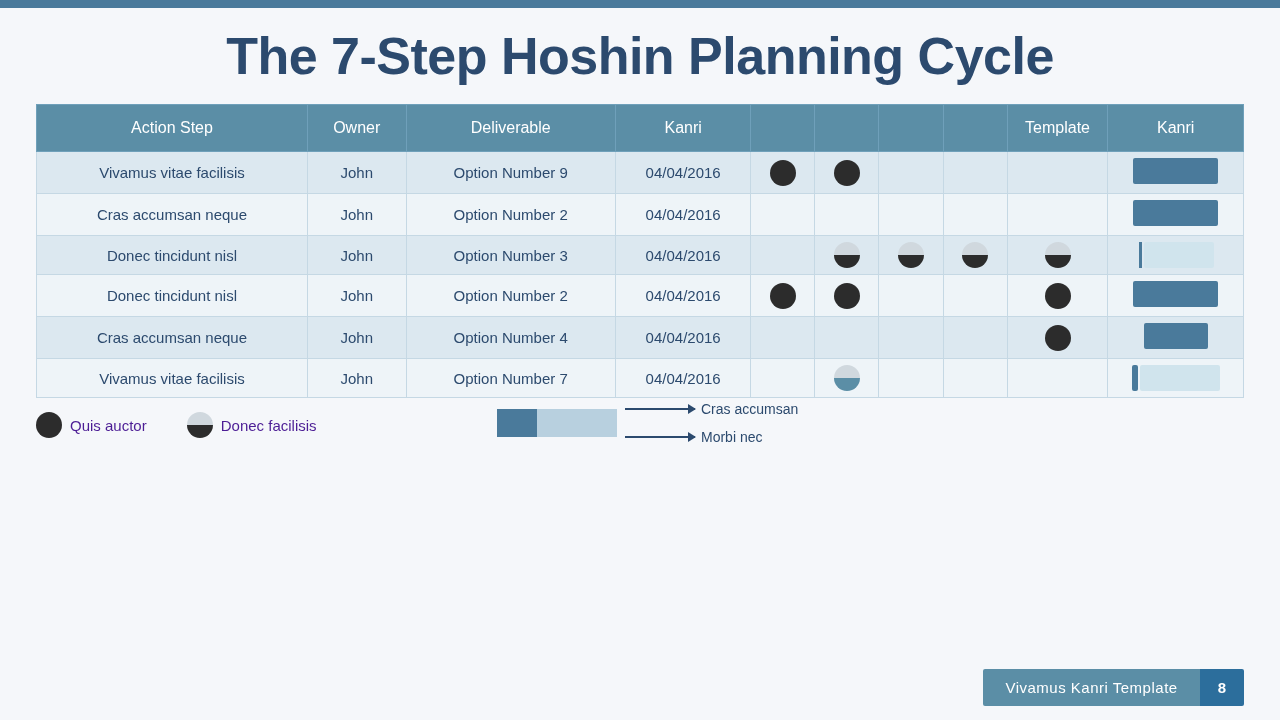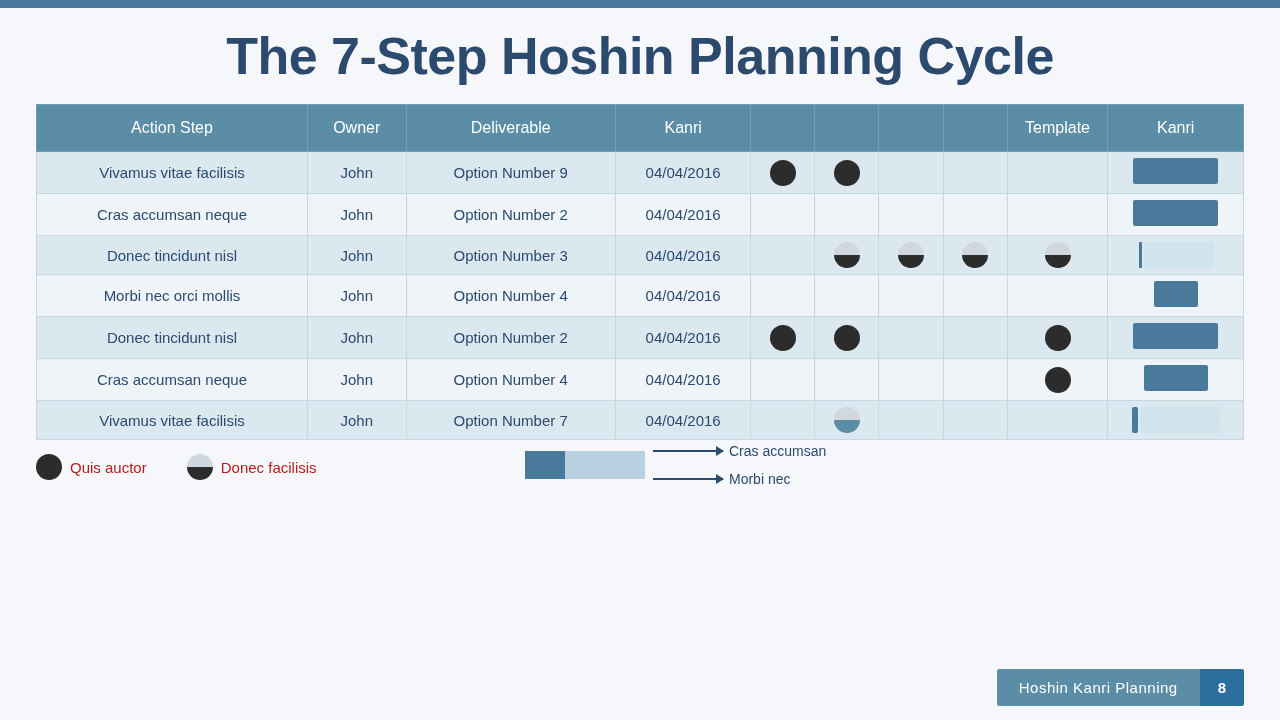--- a/index.html
+++ b/index.html
@@ -110,25 +110,25 @@
       position: relative;
     }
     .legend-item {
       display: flex;
       align-items: center;
       gap: 8px;
       margin-right: 40px;
     }
     .legend-label {
       font-size: 15px;
-      color: #b91c1c;
+      color: #4c1d95;
     }
     .legend-chart {
       position: absolute;
-      left: 489px;
+      left: 461px;
       display: flex;
       flex-direction: column;
       gap: 0;
     }
     .legend-chart-item {
       display: flex;
       align-items: center;
       gap: 10px;
       margin-bottom: 4px;
     }
@@ -249,32 +249,20 @@
           <td>Donec tincidunt nisl</td>
           <td>John</td>
           <td>Option Number 3</td>
           <td>04/04/2016</td>
           <td style="padding: 6px 4px;"></td>
           <td style="padding: 6px 4px;"><span class="circle-half"></span></td>
           <td style="padding: 6px 4px;"><span class="circle-half"></span></td>
           <td style="padding: 6px 4px;"><span class="circle-half"></span></td>
           <td style="padding: 6px 4px;"><span class="circle-half"></span></td>
           <td style="padding: 6px;"><span class="vline"></span><span style="display: inline-block; width: 70px; height: 26px; background: rgb(208, 228, 237); border-radius: 2px; vertical-align: middle;"></span></td>
-        </tr>
-        <tr>
-          <td>Morbi nec orci mollis</td>
-          <td>John</td>
-          <td>Option Number 4</td>
-          <td>04/04/2016</td>
-          <td style="padding: 6px 4px;"></td>
-          <td style="padding: 6px 4px;"></td>
-          <td style="padding: 6px 4px;"></td>
-          <td style="padding: 6px 4px;"></td>
-          <td style="padding: 6px 4px;"></td>
-          <td style="padding: 6px;"><span class="status-bar-small"></span></td>
         </tr>
         <tr>
           <td>Donec tincidunt nisl</td>
           <td>John</td>
           <td>Option Number 2</td>
           <td>04/04/2016</td>
           <td style="padding: 6px 4px;"><span class="circle-full"></span></td>
           <td style="padding: 6px 4px;"><span class="circle-full"></span></td>
           <td style="padding: 6px 4px;"></td>
           <td style="padding: 6px 4px;"></td>
@@ -335,15 +323,15 @@
               </div>
             </div>
           </div>
         </div>
       </div>
     </div>
   </div>
 </div>
 
 <div class="template-box">
-  <span class="template-label">Hoshin Kanri Planning</span>
+  <span class="template-label">Vivamus Kanri Template</span>
   <span class="template-number">8</span>
 </div>
 
 </body></html>

